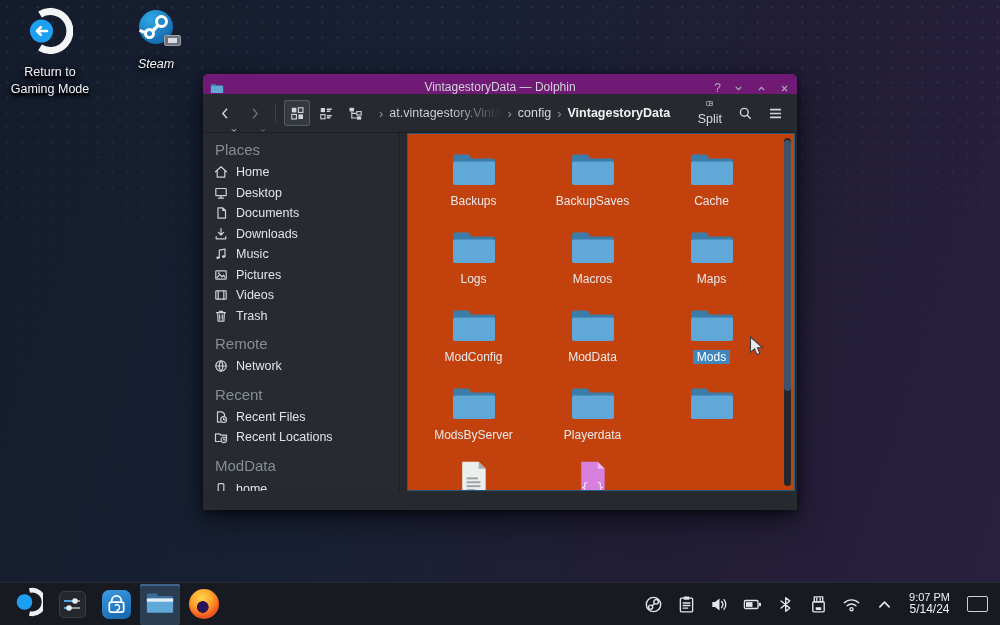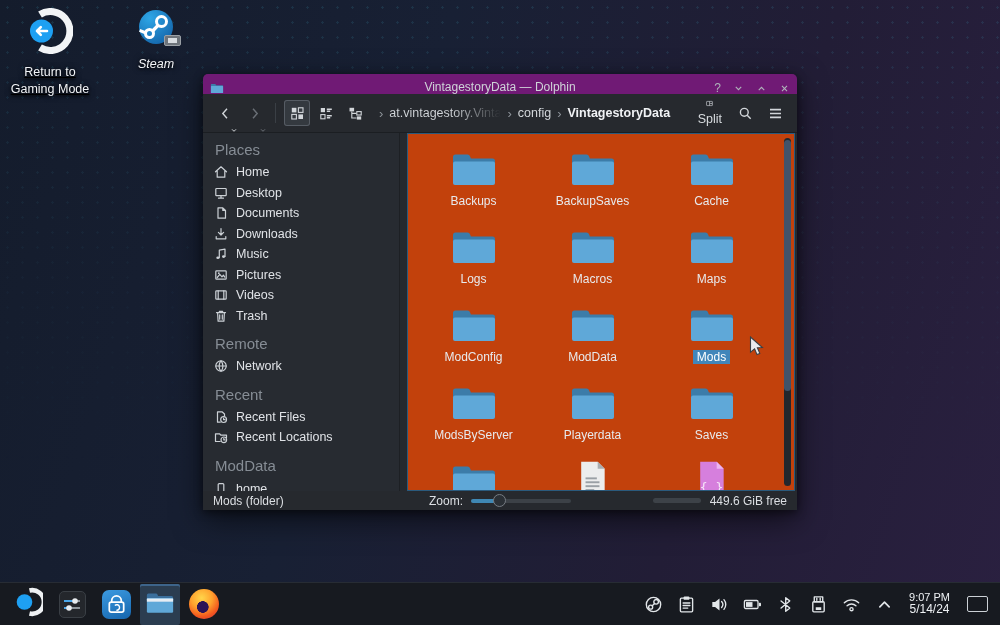--- a/index.html
+++ b/index.html
@@ -482,29 +482,20 @@
               </div>
               <div class="file-label">Playerdata</div>
             </div>
             <div class="file-cell">
               <div class="ficon">
                 <svg viewBox="0 0 48 40">
                   <path d="M3 9 q0-2.5 2.5-2.5 h12 q2 0 2.6 2 l.8 2 h21.6 q2.5 0 2.5 2.5 v3 H3 z" fill="#3c7ca9"></path>
                   <rect x="3" y="13.5" width="42" height="23.5" rx="2" fill="#5fa8d8"></rect>
                 </svg>
               </div>
-              <div class="file-label">Saves</div>
-            </div>
-            <div class="file-cell">
-              <div class="ficon">
-                <svg viewBox="0 0 48 40">
-                  <path d="M3 9 q0-2.5 2.5-2.5 h12 q2 0 2.6 2 l.8 2 h21.6 q2.5 0 2.5 2.5 v3 H3 z" fill="#3c7ca9"></path>
-                  <rect x="3" y="13.5" width="42" height="23.5" rx="2" fill="#5fa8d8"></rect>
-                </svg>
-              </div>
             </div>
             <div class="file-cell">
               <div class="ficon doc">
                 <svg viewBox="0 0 40 46">
                   <path d="M7 2 h19 l8 8 v34 H7 z" fill="#eceded"></path>
                   <path d="M26 2 l8 8 h-8 z" fill="#a9adb0"></path>
                   <g fill="#9aa0a5">
                     <rect x="12" y="20" width="13" height="2.2"></rect>
                     <rect x="12" y="24.5" width="16" height="2.2"></rect>
                     <rect x="12" y="29" width="16" height="2.2"></rect>
@@ -522,34 +513,20 @@
                 </svg>
               </div>
             </div>
           </div>
         <div class="vscroll">
           <div class="vscroll-thumb"></div>
         </div>
       </div>
     </div>
 
-    <div class="statusbar">
-      <span class="status-left">Mods (folder)</span>
-      <span class="zoom-group">
-        <span>Zoom:</span>
-        <span class="zoom-track">
-          <span class="zoom-fill" id="zoom-fill" style="width: 28%;"></span>
-          <span class="zoom-knob" id="zoom-knob" style="left: calc(28% - 6px);"></span>
-        </span>
-      </span>
-      <span class="status-right">
-        <span class="cap-pill"></span>
-        <span>449.6 GiB free</span>
-      </span>
-    </div>
   </div>
 
   <span class="cursor">
     <svg width="15" height="21" viewBox="0 0 15 21">
       <path d="M1.5 1 L1.5 16.2 L5.6 12.8 L8 18.6 L10.8 17.4 L8.4 11.8 L13.4 11.6 Z" fill="#e9ebee" stroke="#3a3f44" stroke-width="1.1"></path>
     </svg>
   </span>
 
   <div class="taskbar">
     <span class="task-app">

